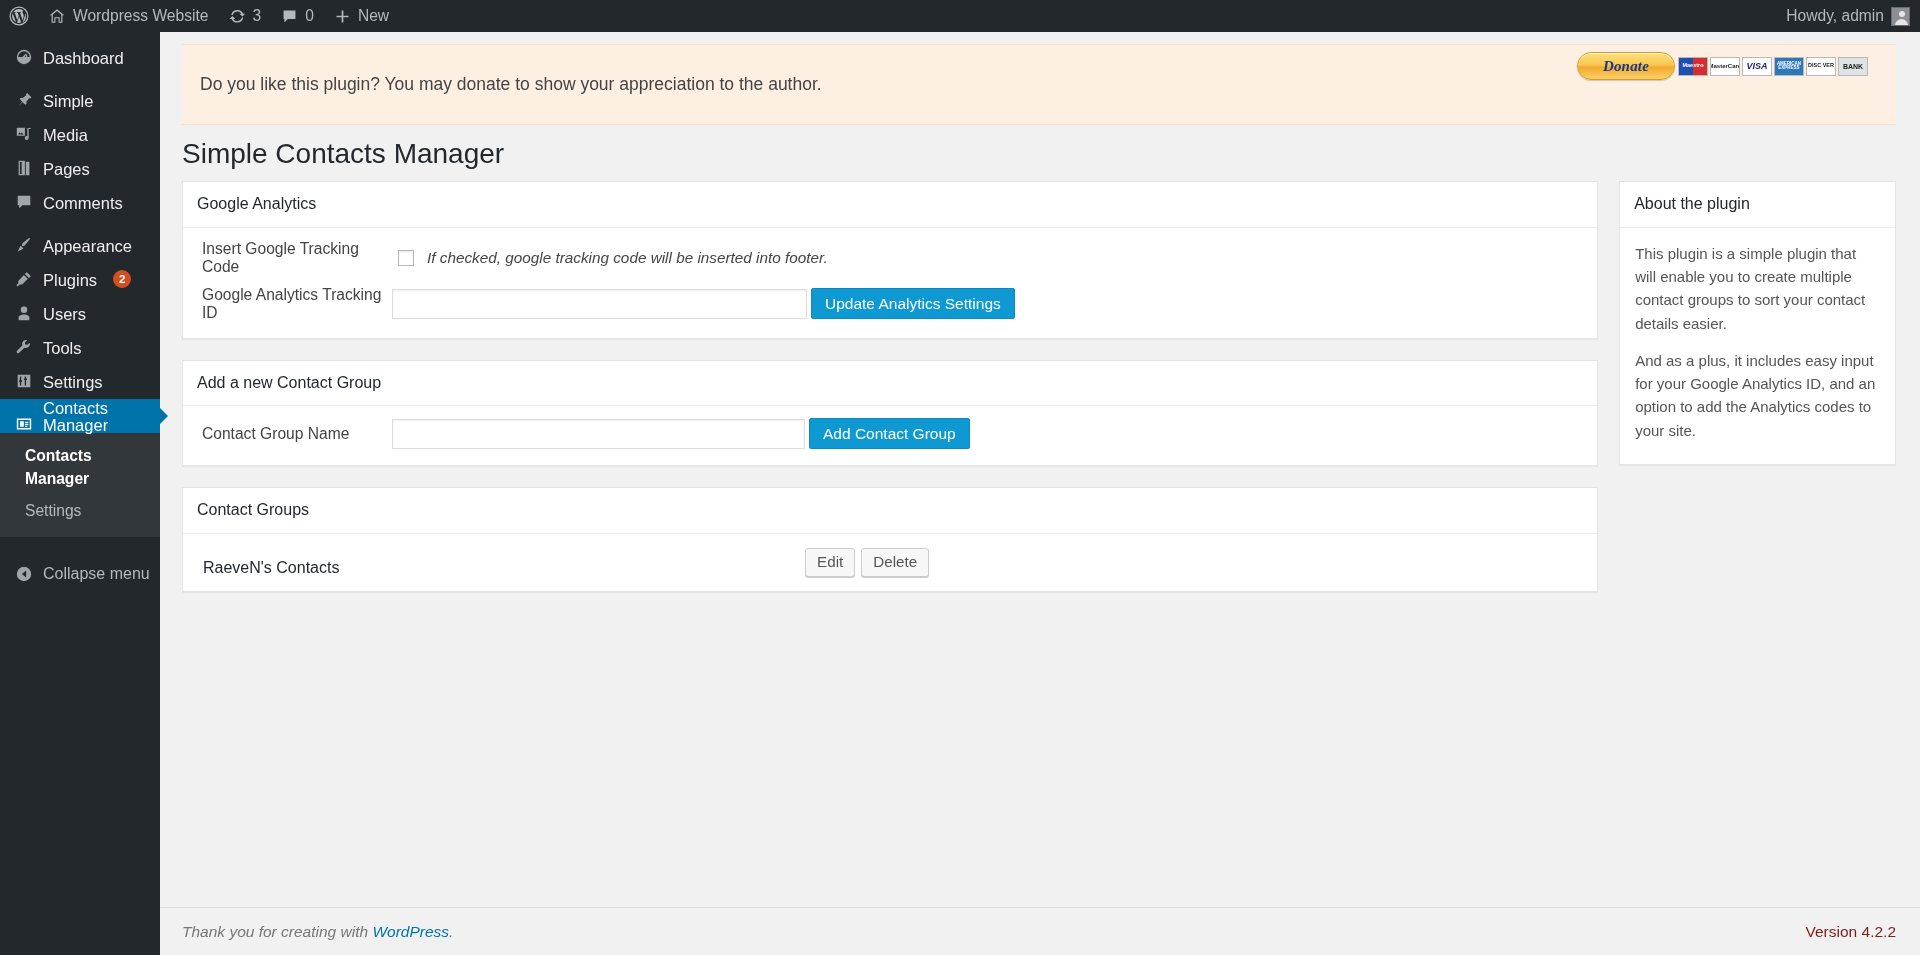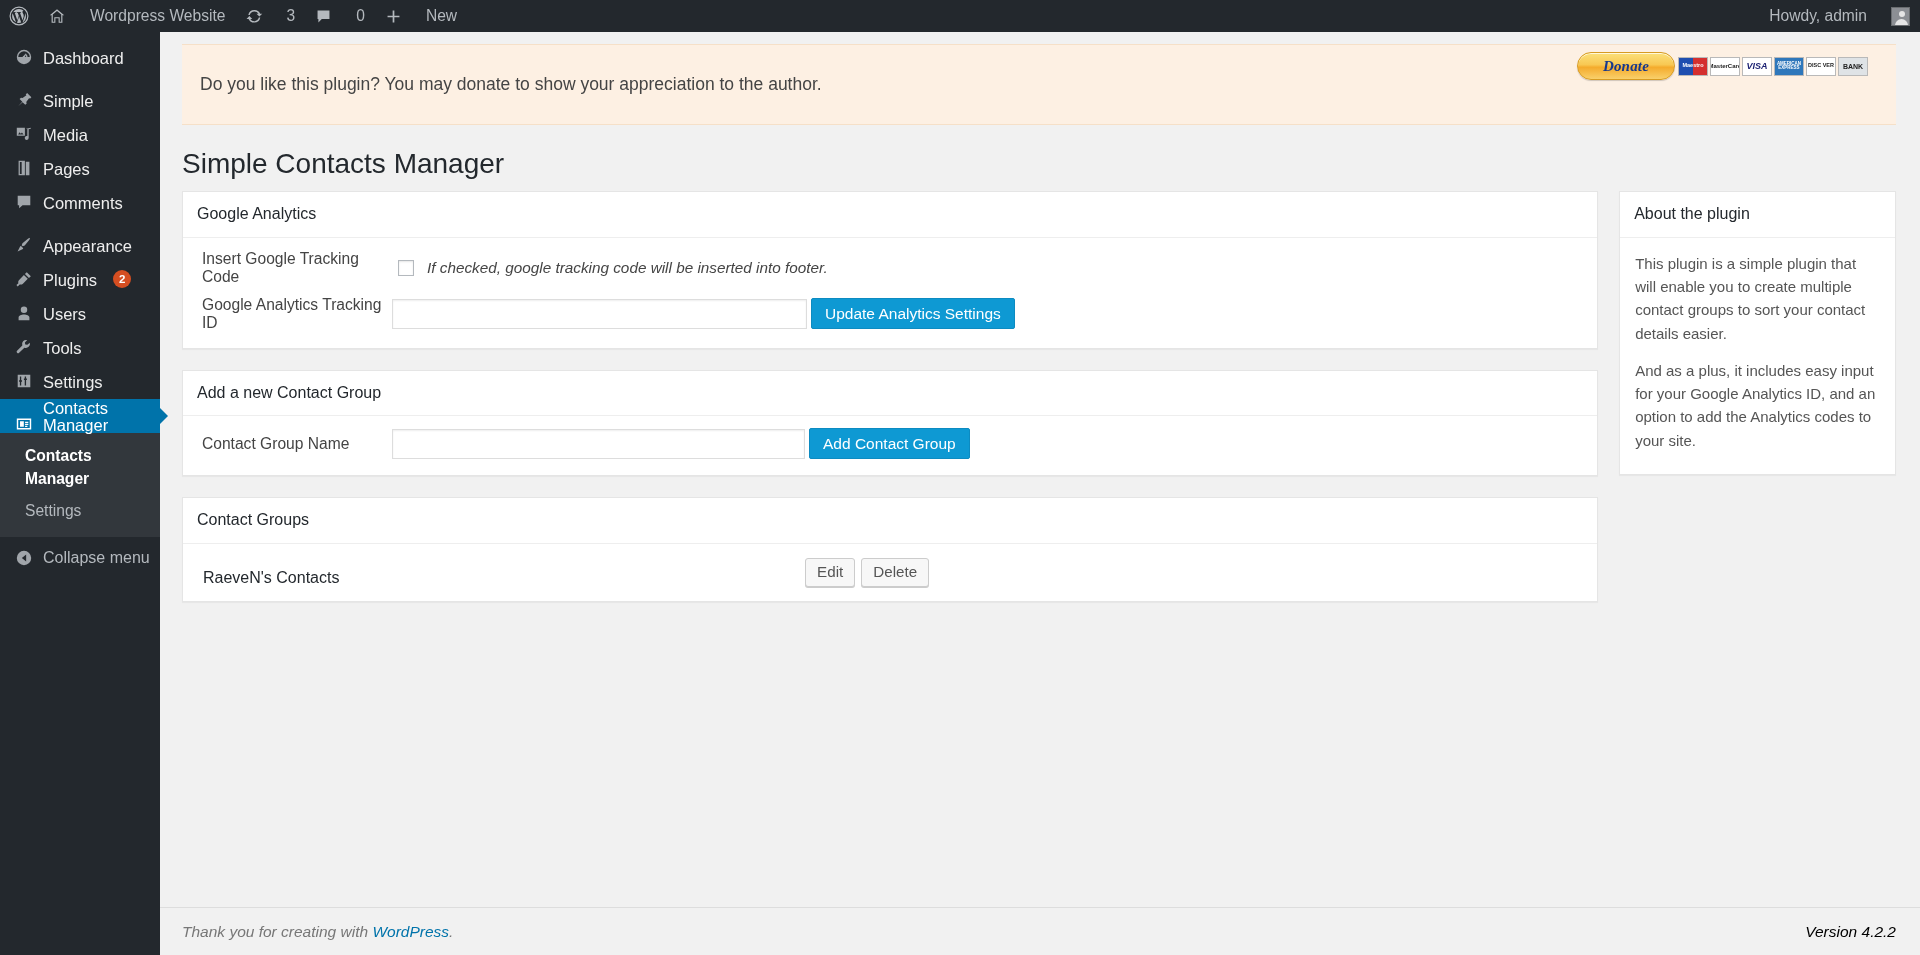--- a/index.html
+++ b/index.html
@@ -16,21 +16,21 @@
   #adminbar {
     position: absolute; top: 0; left: 0;
     width: 1920px; height: 32px;
     background: #23282d;
     color: #b4b9be;
     font-size: 15.6px;
     display: flex; align-items: stretch;
     z-index: 50;
   }
   .ab-item {
-    display: flex; align-items: center; gap: 24px;
+    display: flex; align-items: center; gap: 7px;
     padding: 0 10px;
     color: #b4b9be;
     white-space: nowrap;
     cursor: pointer;
   }
   .ab-logo { padding: 0 9px 0 9px; }
   .ab-right { margin-left: auto; display: flex; align-items: stretch; }
   .ab-count { color: #b4b9be; }
   .ab-avatar {
     width: 19px; height: 19px;
@@ -96,21 +96,21 @@
   .submenu-item {
     display: block;
     padding: 5px 0 5px 25px;
     font-size: 15.6px;
     color: #b4b9be;
     cursor: pointer;
     line-height: 1.45;
   }
   .submenu-item.current { color: #fff; font-weight: bold; }
   #collapse {
-    display: flex; align-items: flex-start; gap: 9px;
+    display: flex; align-items: flex-end; gap: 9px;
     height: 34px; padding-left: 14px;
     margin-top: 12px;
     color: #b4b9be; font-size: 16px; cursor: pointer;
   }
 
   
   #content {
     position: absolute; top: 32px; left: 160px;
     width: 1760px; height: 923px;
   }
@@ -156,21 +156,21 @@
   .card.maestro { background: linear-gradient(to right,#1e4eb0 50%,#d42f2f 50%); color:#fff; font-size:5.5px; }
   .card.mc { background: #fff; color: #222; }
   .card.visa { background: #fff; color: #1a1f71; font-style: italic; font-size: 9px; }
   .card.amex { background: #2e77bb; color: #fff; font-size: 4.5px; text-align:center; }
   .card.disc { background: #fff; color: #222; font-size: 5.5px; }
   .card.bank { background: #dfe3e6; color: #222; font-size: 7px; }
 
   #page-title {
     font-size: 28px; font-weight: 400;
     color: #23282d;
-    padding: 21px 0 9px 22px;
+    padding: 11px 0 9px 22px;
     line-height: 1.3;
     font-family: "Liberation Sans", sans-serif;
   }
 
   #cols { display: flex; padding: 0 24px 0 22px; gap: 21px; align-items: flex-start; }
   #main-col { width: 1417px; }
   #side-col { width: 277px; }
 
   .postbox {
     background: #fff;
@@ -266,21 +266,21 @@
     width: 1760px; height: 48px;
     border-top: 1px solid #ddd;
     display: flex; align-items: center;
     padding: 0 24px 0 22px;
     font-size: 15.5px;
     color: #777;
     background: #f1f1f1;
   }
   #footer-left { font-style: italic; }
   #footer-left a { color: #0073aa; text-decoration: none; font-style: italic; }
-  #footer-right { margin-left: auto; color: #000000; font-style: italic; }
+  #footer-right { margin-left: auto; color: #7f1d1d; }
 </style>
 </head>
 <body>
 
 <div id="adminbar">
   <div class="ab-item ab-logo">
     <span>
       <svg class="icn" width="20" height="20" viewBox="0 0 20 20" fill="#b4b9be">
         <path d="M10 .5A9.5 9.5 0 1 0 19.5 10 9.51 9.51 0 0 0 10 .5zm0 1.2a8.3 8.3 0 1 1 0 16.6 8.3 8.3 0 0 1 0-16.6zM3.1 10a6.9 6.9 0 0 0 3.9 6.2L3.7 7.3A6.85 6.85 0 0 0 3.1 10zm11.6-.35c0-.86-.31-1.45-.57-1.92-.36-.57-.69-1.06-.69-1.63 0-.64.48-1.24 1.17-1.24h.09A6.89 6.89 0 0 0 10 3.1a6.9 6.9 0 0 0-5.76 3.1h.37c.73 0 1.87-.09 1.87-.09.38-.2.42.53.05.57 0 0-.38.05-.8.07l2.55 7.58 1.53-4.59-1.09-2.99c-.38-.02-.73-.07-.73-.07-.38-.02-.33-.59.04-.57 0 0 1.16.09 1.85.09.73 0 1.87-.09 1.87-.09.38-.2.42.53.05.57 0 0-.38.05-.8.07l2.53 7.52.7-2.33c.3-.97.53-1.67.53-2.27zm-4.58.96l-2.1 6.1a6.9 6.9 0 0 0 4.24-.11.6.6 0 0 1-.05-.1l-2.09-5.89zm6-3.96c.3.22.06.86.06 1.55 0 .62-.16 1.35-.52 2.26l-2.09 6.04A6.9 6.9 0 0 0 16.9 10c0-1.2-.3-2.32-.83-3.3z"></path>
       </svg>

